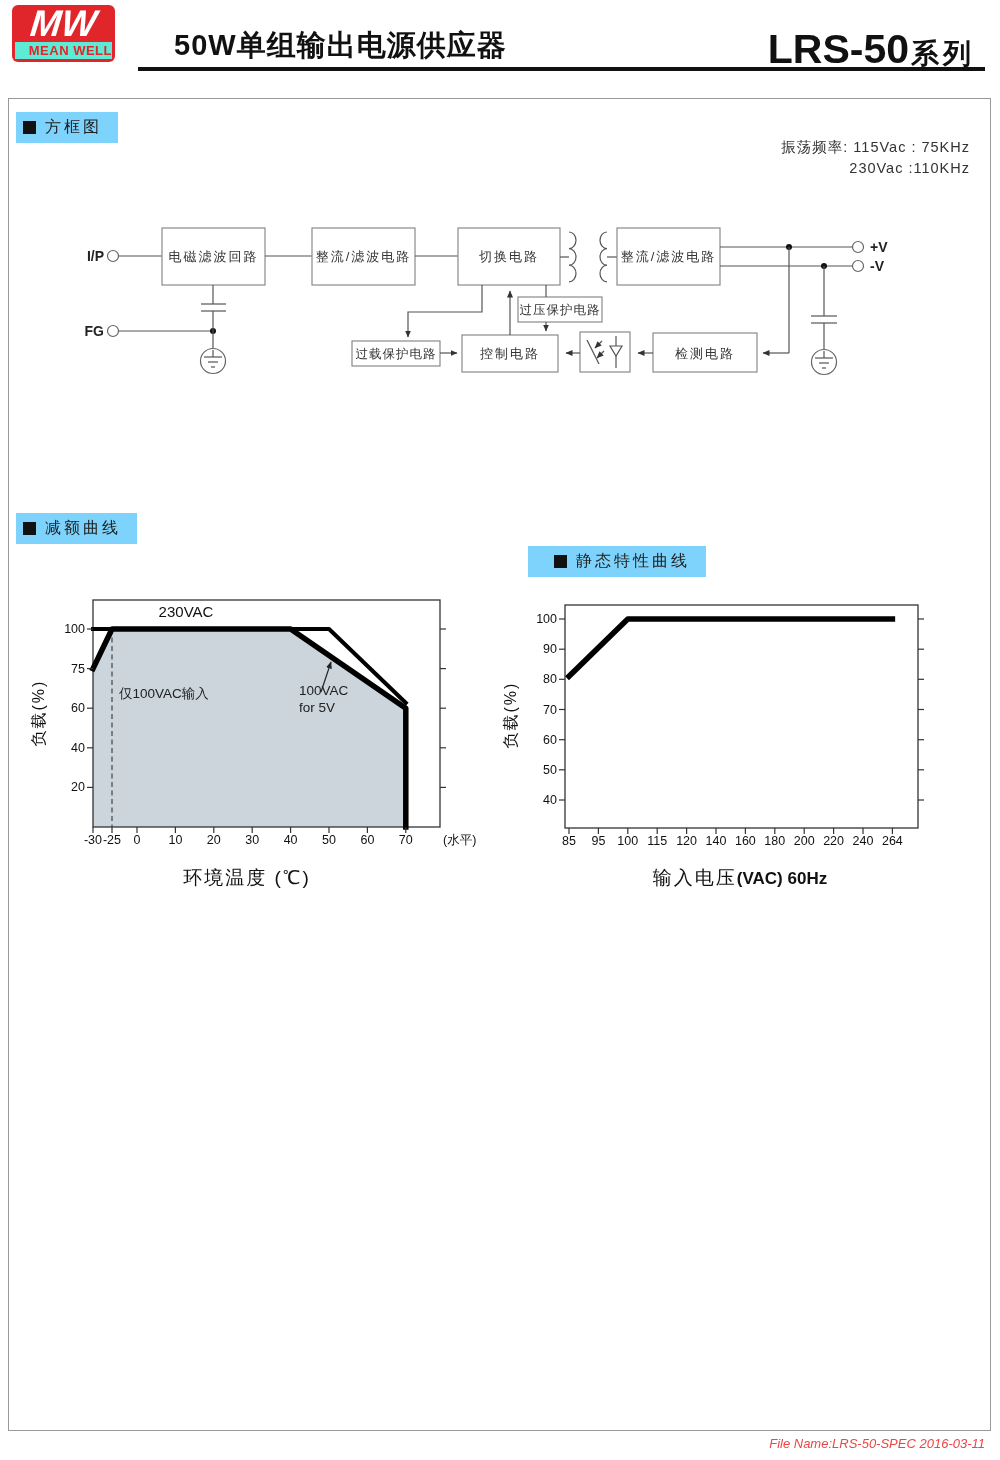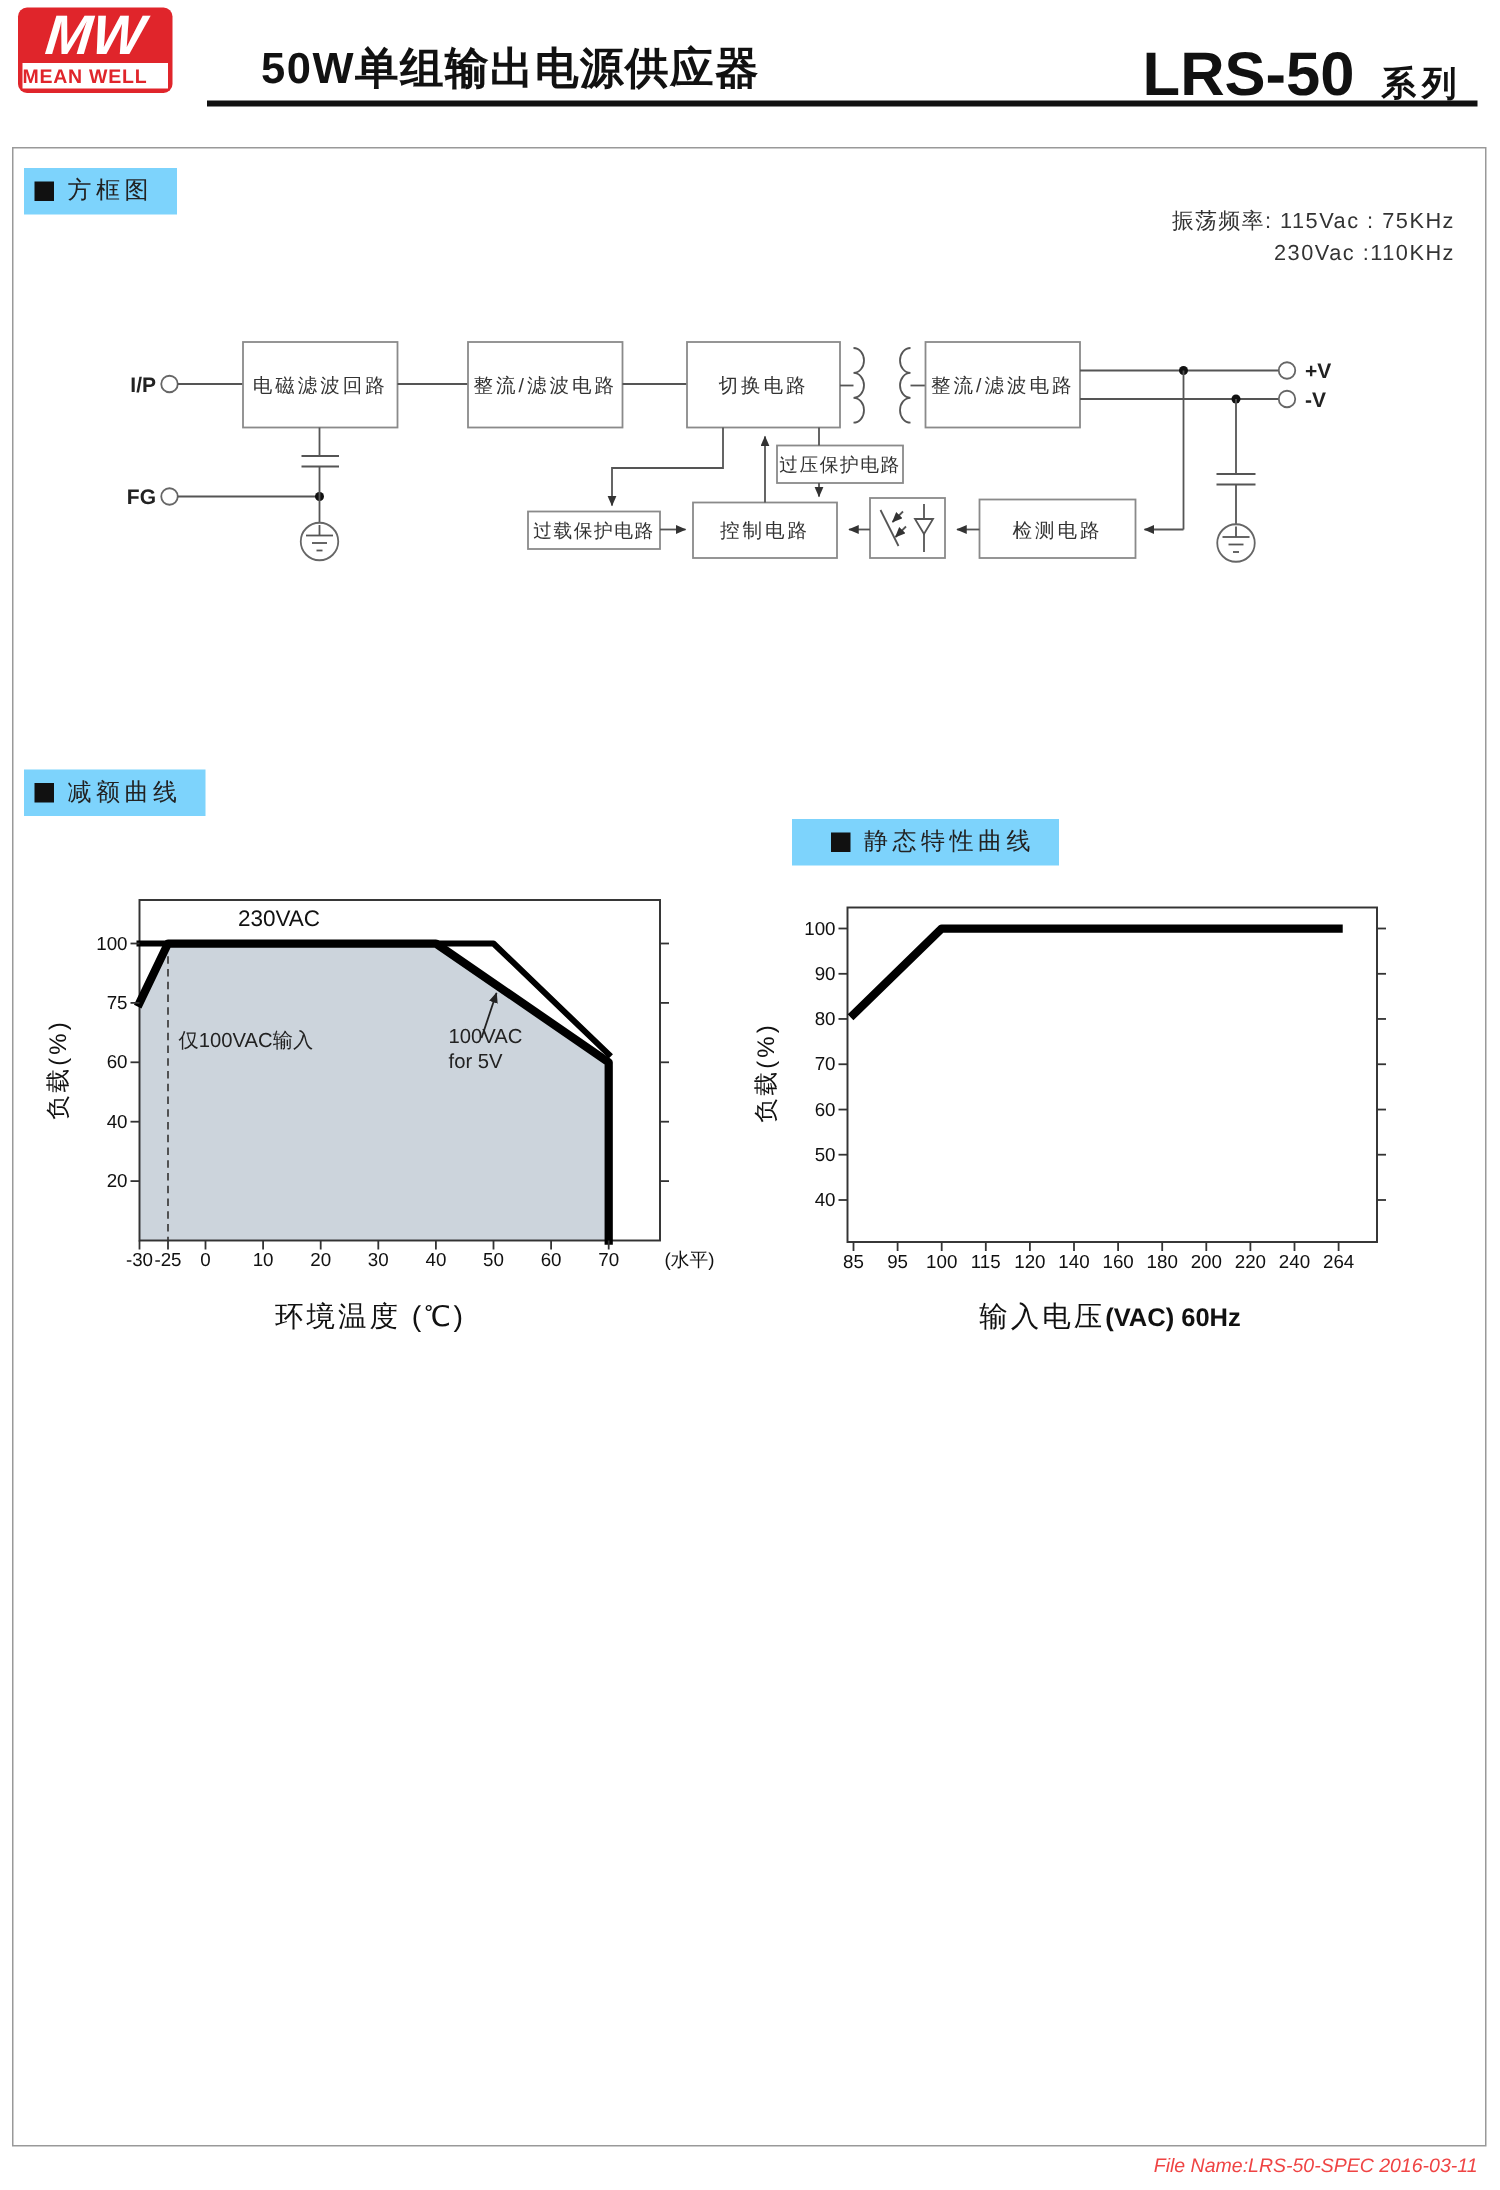--- a/index.html
+++ b/index.html
@@ -2,27 +2,27 @@
 <html><head>
 <meta charset="utf-8">
 <style>
   html,body{margin:0;padding:0;background:#fff;}
   .page{position:relative;width:1000px;height:1460px;background:#fff;overflow:hidden;
         font-family:"Liberation Sans", sans-serif;}
   
   .logo{position:absolute;left:12px;top:5px;width:103px;height:57px;background:#e0252b;border-radius:6px;}
   .logo-mw{position:absolute;left:0;right:0;top:-2px;text-align:center;color:#fff;font-weight:bold;
            font-style:italic;font-size:37px;transform:skewX(-6deg);font-family:"Liberation Sans",sans-serif;}
-  .logo-band{position:absolute;left:3px;right:3px;bottom:3px;height:17px;background:#ffffff;
-             display:flex;align-items:center;justify-content:flex-start;}
+  .logo-band{position:absolute;left:3px;right:3px;bottom:3px;height:17px;background:#5eead4;
+             display:flex;align-items:center;justify-content:flex-end;}
   .logo-band span{color:#e0252b;font-weight:bold;font-size:13px;letter-spacing:.5px;}
   .header-title{position:absolute;left:140px;top:26px;font-size:29px;font-weight:bold;color:#111;letter-spacing:1px;margin-left:34px;}
   .header-series{position:absolute;top:26px;right:25px;color:#111;white-space:nowrap;}
   .header-series .latin{font-size:41px;font-weight:bold;letter-spacing:0;}
-  .header-series .cjk{font-size:23px;font-weight:bold;letter-spacing:4px;margin-left:18px;font-family:Liberation Mono, monospace;}
+  .header-series .cjk{font-size:28px;font-weight:bold;letter-spacing:4px;margin-left:2px;font-family:Liberation Mono, monospace;}
   .header-rule{position:absolute;left:138px;top:67px;width:847px;height:4px;background:#111;}
   .main-border{position:absolute;left:8px;top:98px;width:981px;height:1331px;border:1.5px solid #999;background:#fff;}
   
   .section-head{position:absolute;display:flex;align-items:center;gap:9px;background:#7dd3fc;
                 padding:5px 16px 5px 7px;}
   .section-head .sq{width:13px;height:13px;background:#111;flex:0 0 auto;}
   .section-head .lbl{font-size:16px;color:#222;letter-spacing:3px;white-space:nowrap;}
   
   svg{position:absolute;overflow:visible;}
   .box{fill:#fff;stroke:#8a8a8a;stroke-width:1.2;}

